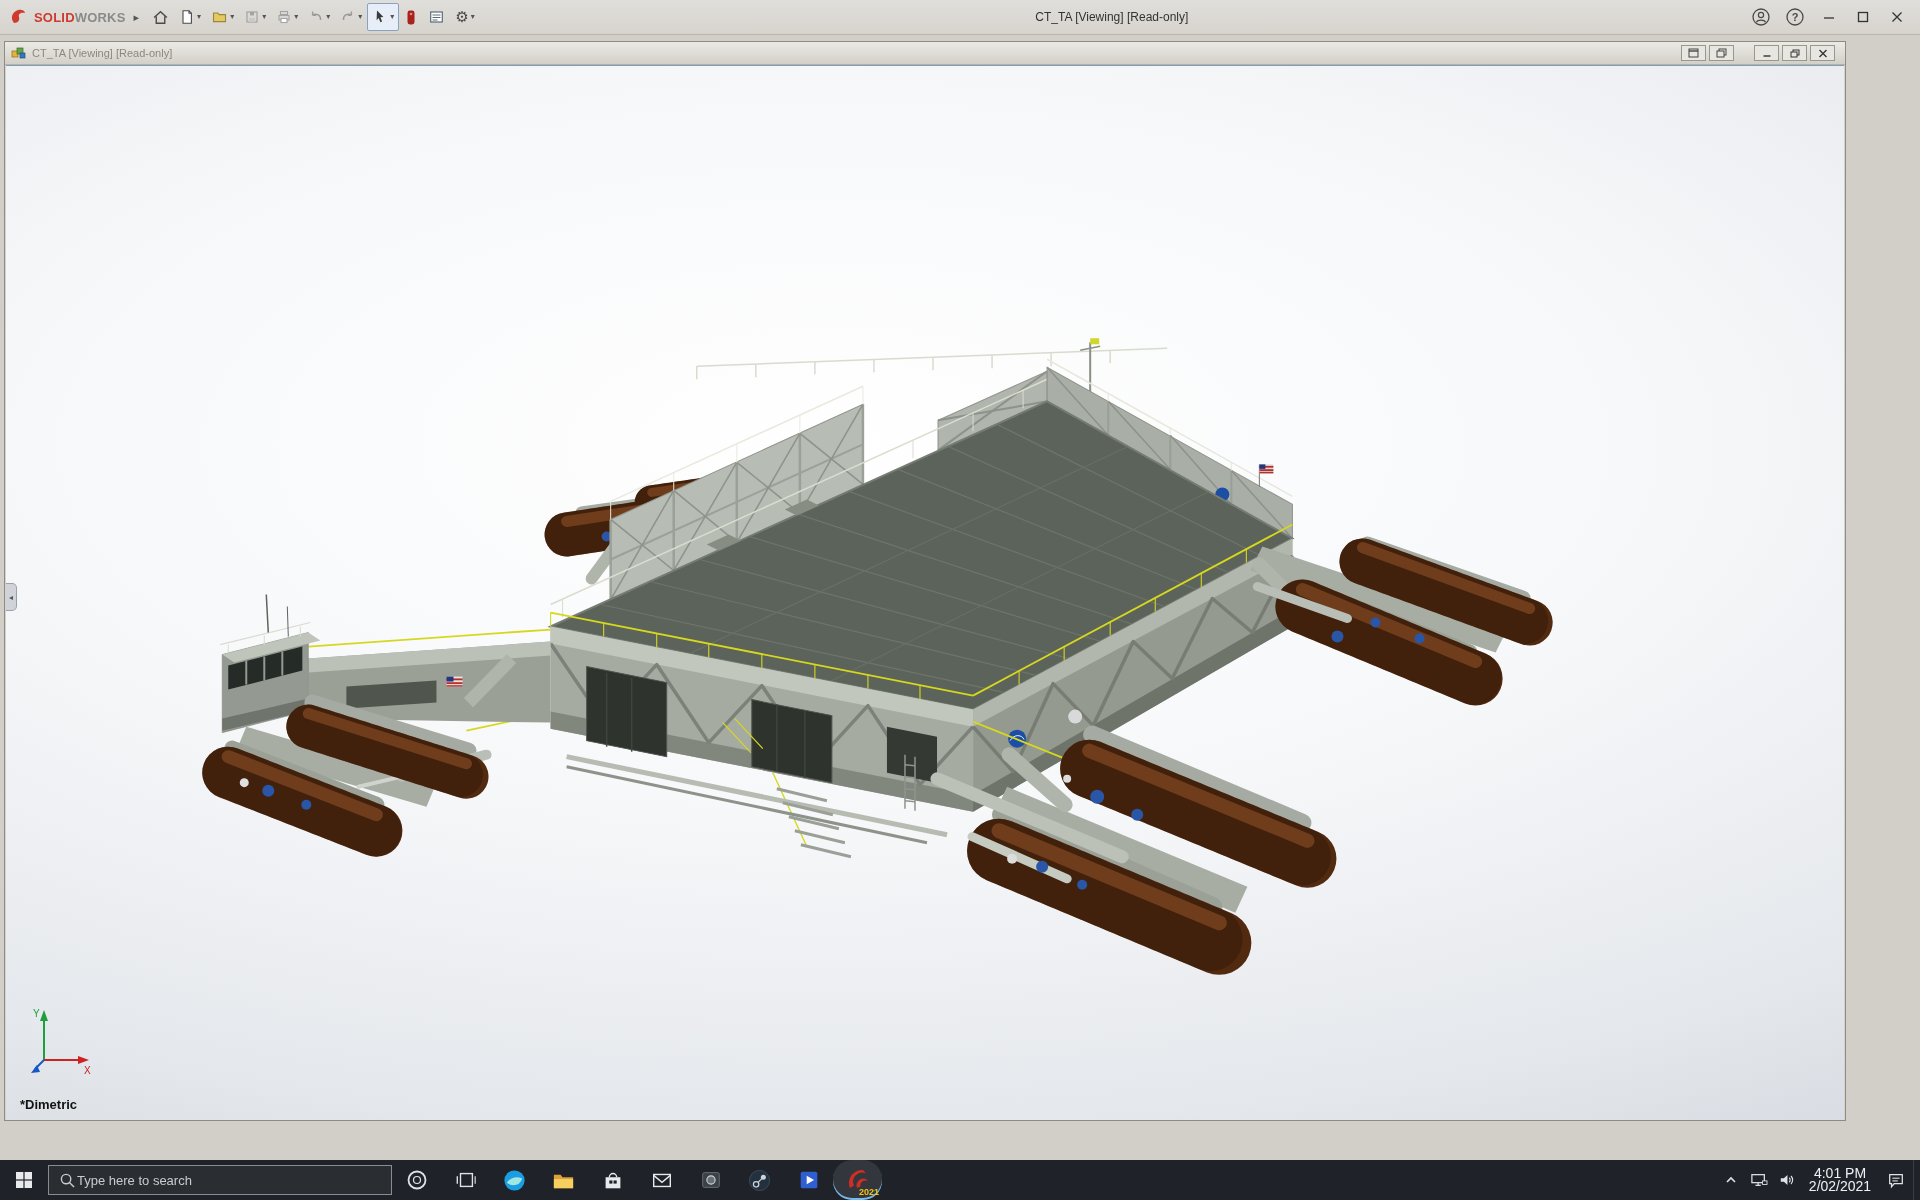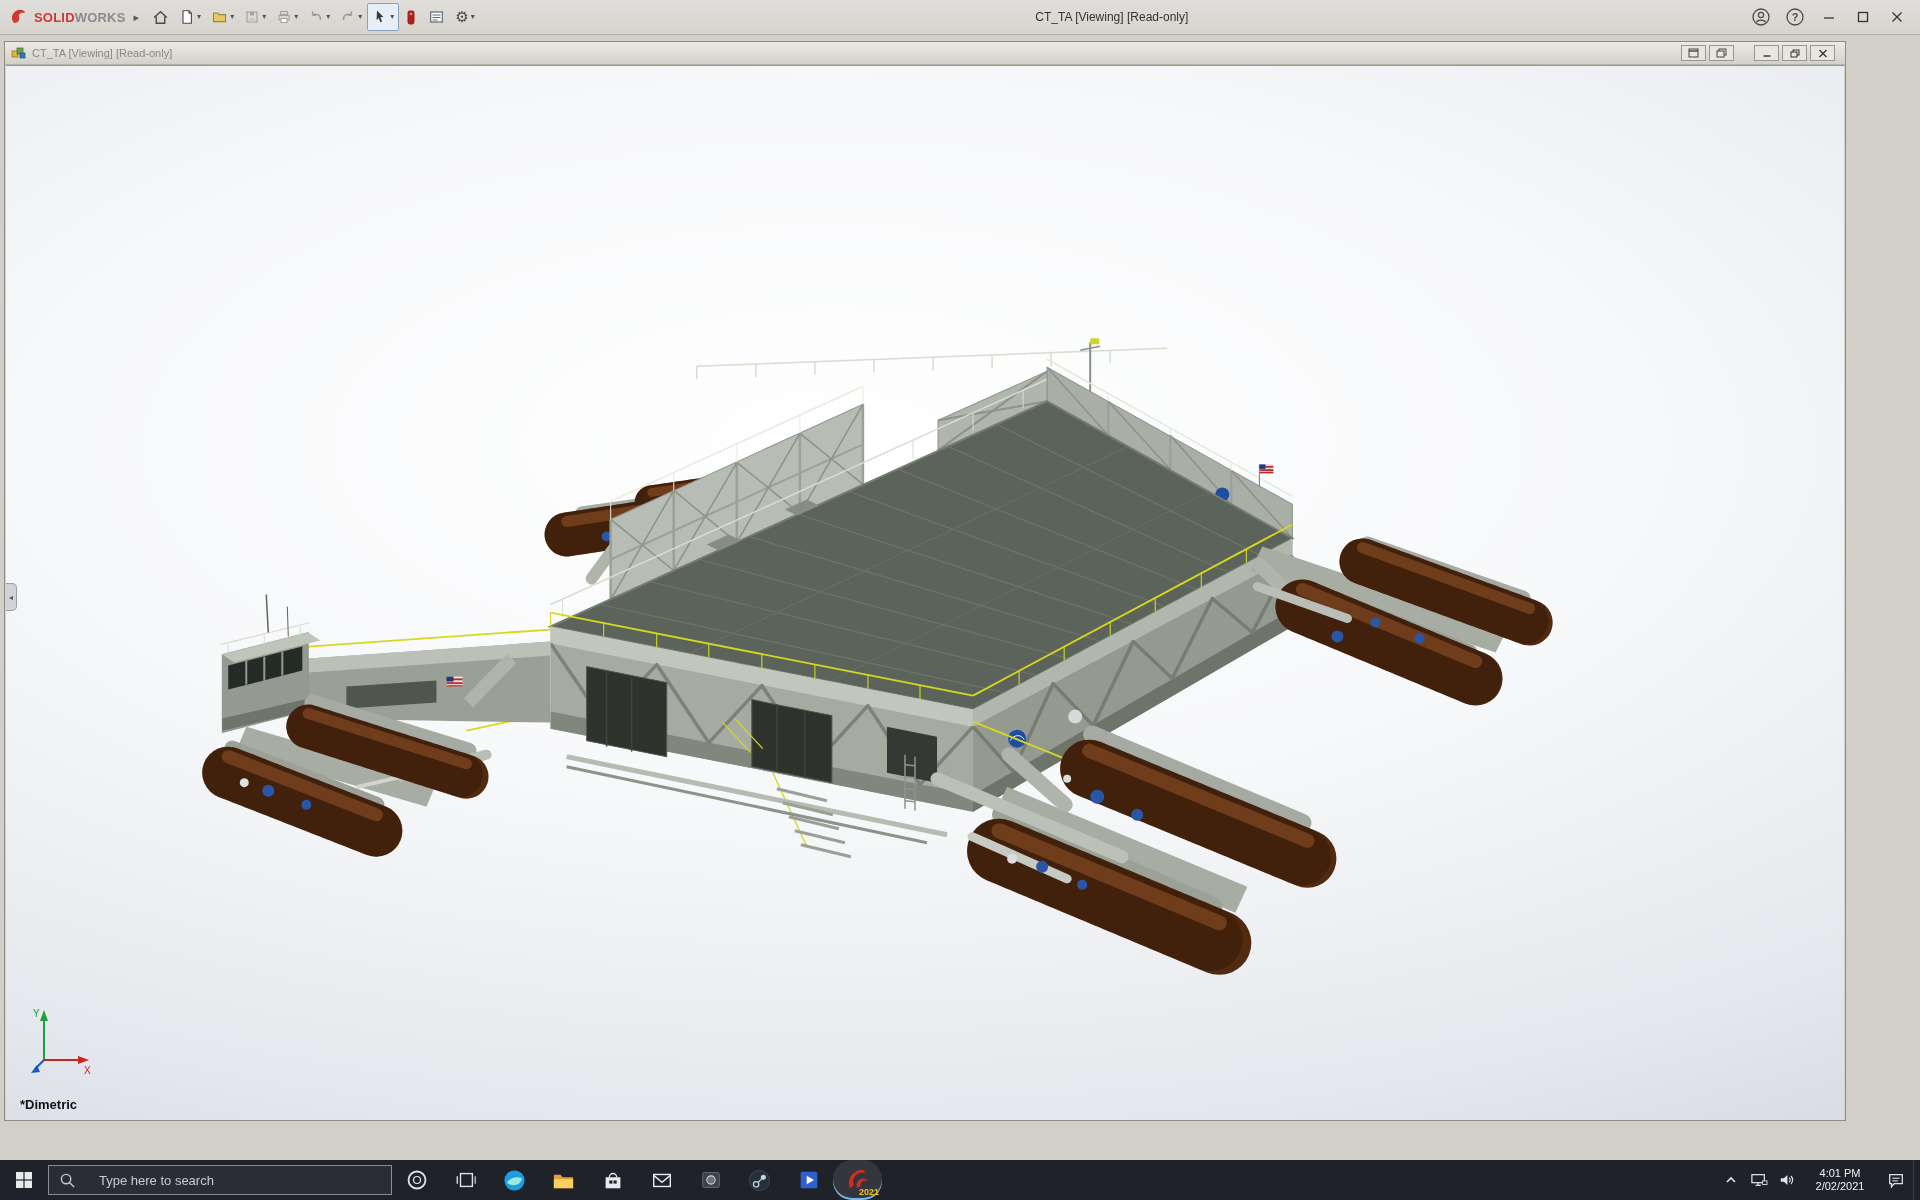--- a/index.html
+++ b/index.html
@@ -46,27 +46,27 @@
   .collapse-tab { position:absolute; left:0; top:517px; width:11px; height:28px;
     background:#d0d4da; border:1px solid #9aa0a8; border-left:none; border-radius:0 5px 5px 0;
     display:flex; align-items:center; justify-content:center; font-size:8px; color:#555; }
 
   
   .taskbar { position:absolute; bottom:0; left:0; width:1920px; height:40px; background:#1f2329;
     display:flex; align-items:stretch; color:#dfe3e6; }
   .tb-item { display:flex; align-items:center; justify-content:center; }
   .start { width:48px; }
   .searchbox { width:344px; margin:5px 0; background:#2a2e33; border:1px solid #8a8d90;
-    display:flex; align-items:center; gap:24px; padding:0 11px; font-size:13px; color:#c9ccce; }
+    display:flex; align-items:center; gap:2px; padding:0 11px; font-size:13px; color:#c9ccce; }
   .tb-app { width:49px; position:relative; display:flex; align-items:center; justify-content:center; }
   .tb-app.active { background:rgba(255,255,255,.09); box-shadow:inset 0 -2px 0 #76b9ed;border-radius:19px; }
   .sw-year { position:absolute; right:3px; bottom:3px; font-size:9px; font-weight:bold; color:#f0c419; }
   .tray { margin-left:auto; display:flex; align-items:center; }
   .tray .tb-item { width:28px; height:40px; }
-  .clock { width:78px; text-align:center; font-size:11px; line-height:13px; color:#eef1f3; }
+  .clock { width:78px; text-align:center; font-size:14px; line-height:13px; color:#eef1f3; }
   .show-desktop { width:7px; height:40px; border-left:1px solid #3a3f45; }
 </style>
 </head>
 <body>
 
 <div class="titlebar">
   <div class="brand">
     <svg width="20" height="16" viewBox="0 0 20 16">
       <path d="M4 14 C0 9 2 3 8 1 C12 0 15 2 15 4 C11 3 8 5 9 8 C10 11 8 14 4 14 Z" fill="#cf3a30"></path>
     </svg>

